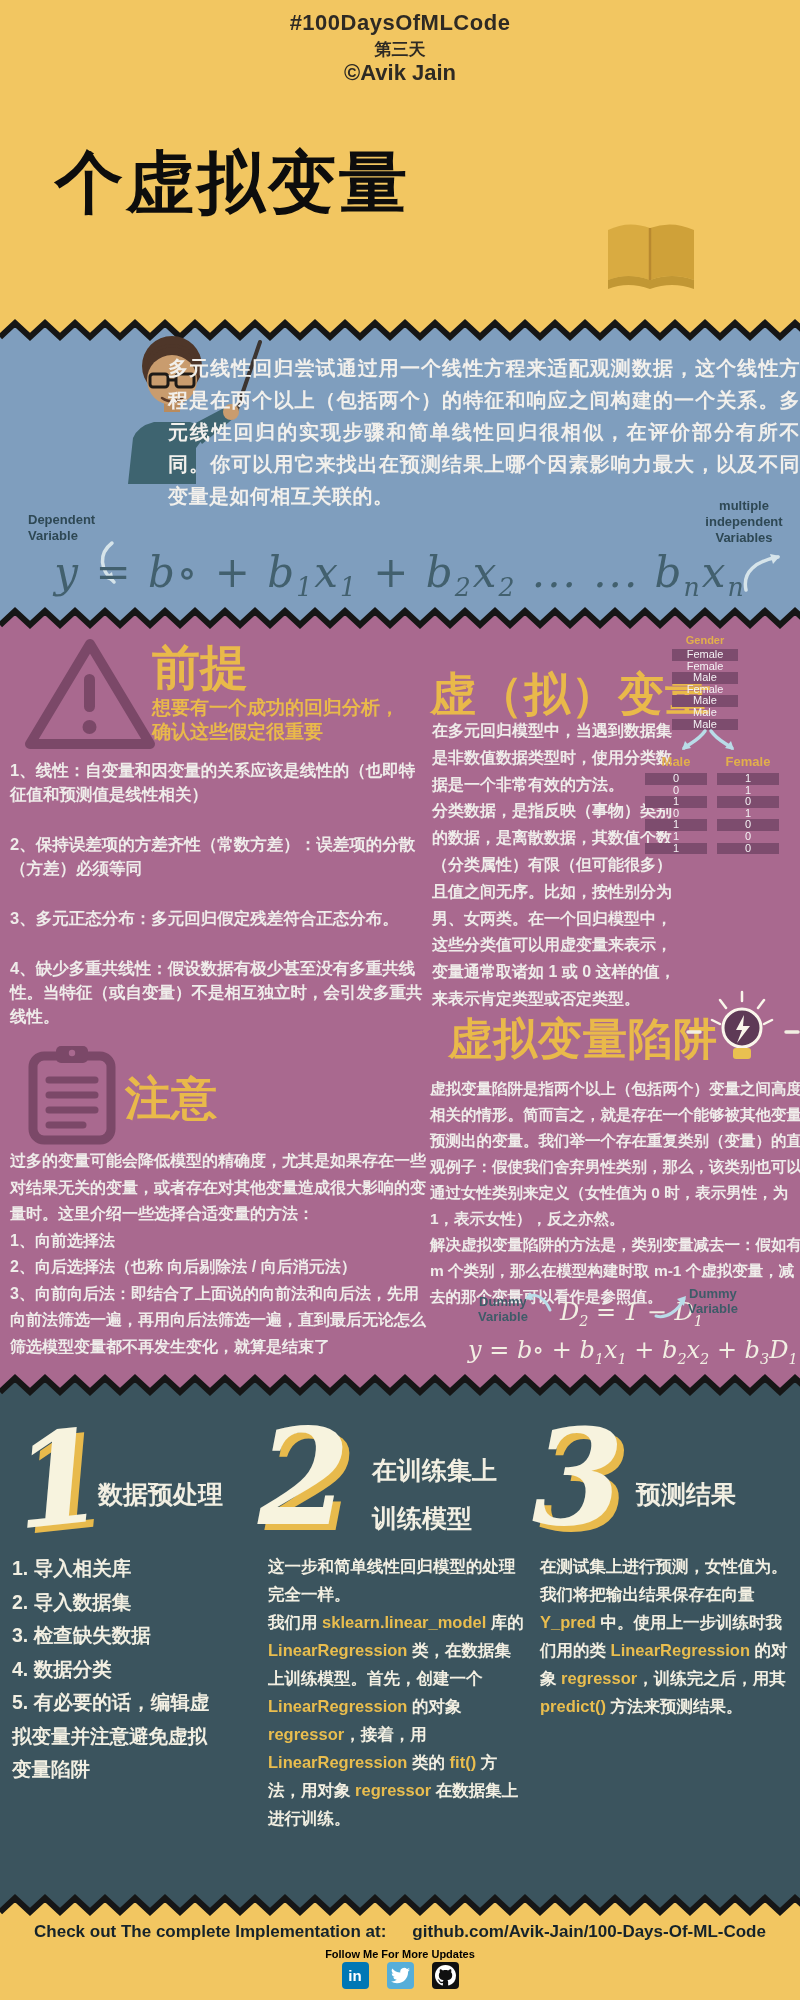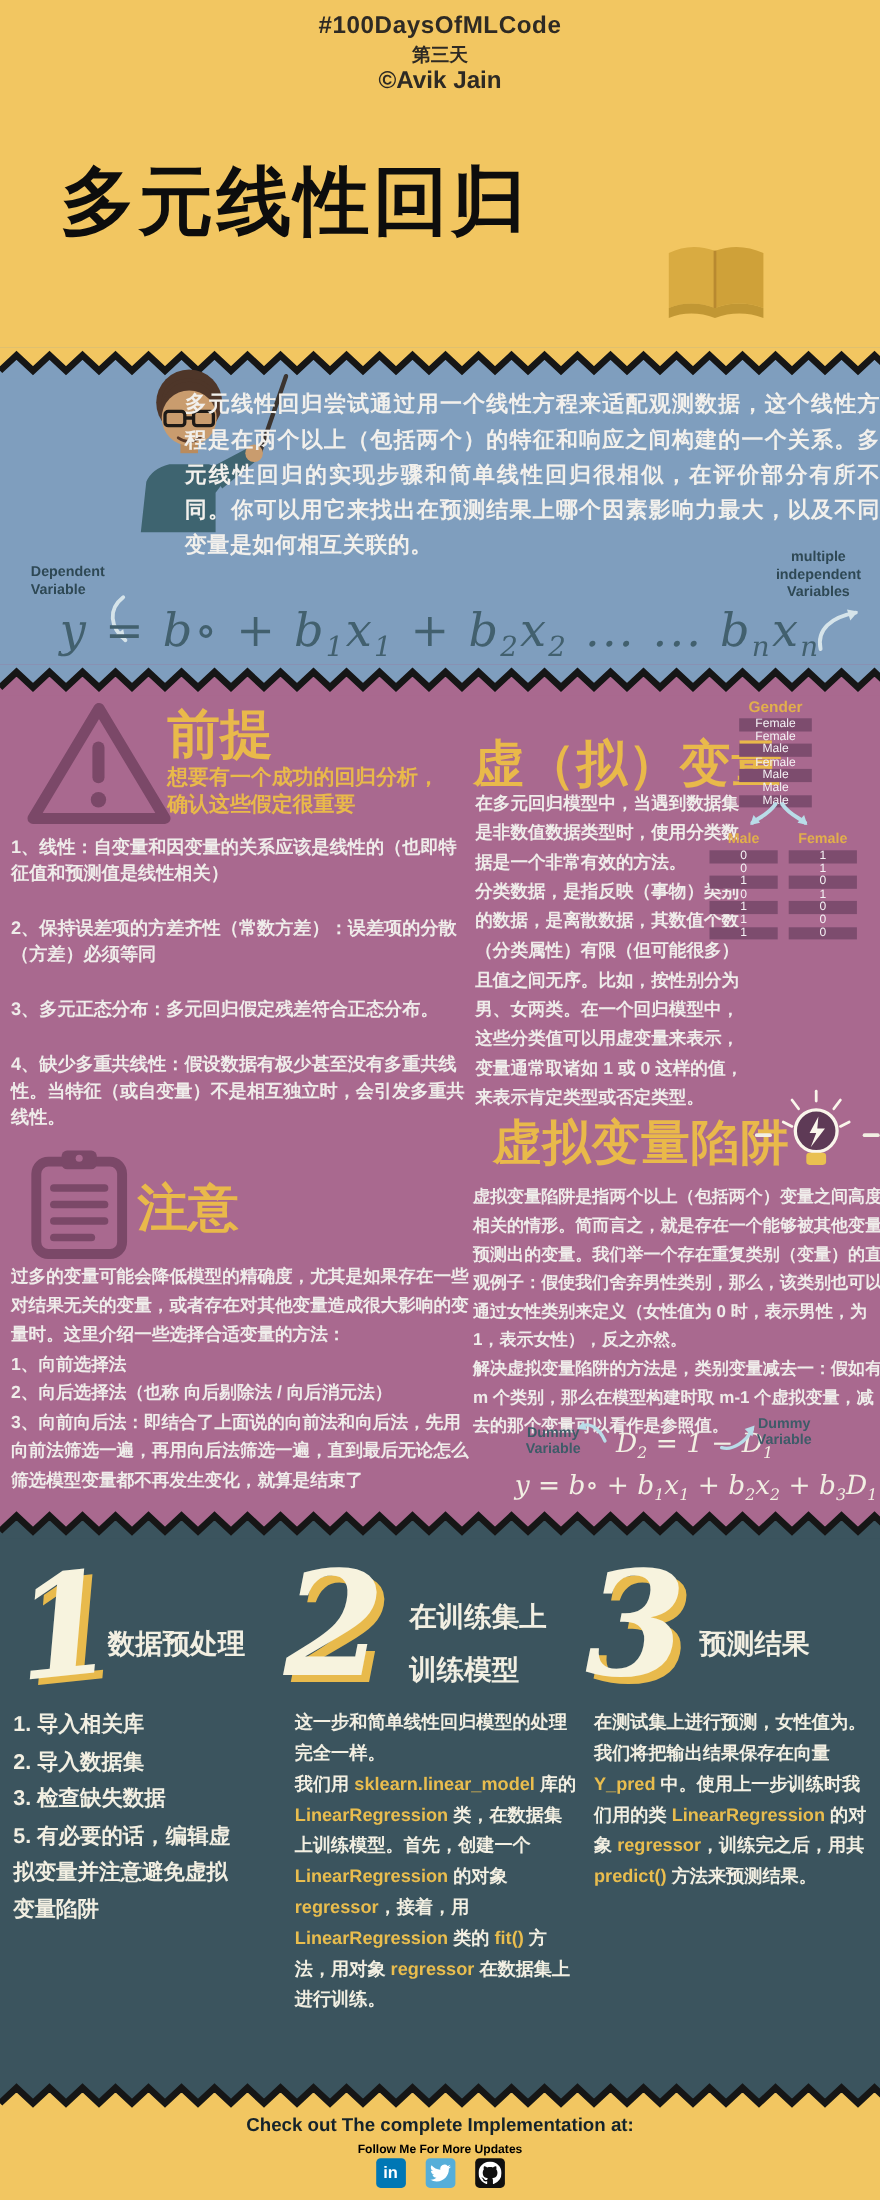--- a/index.html
+++ b/index.html
@@ -32,21 +32,21 @@
   .formula-main sub,.formula-small sub{font-size:60%;}
   
   .gold-title{font-family:"DejaVu Serif","Liberation Serif",serif;color:#E9B94A;font-weight:700;}
   .prereq-title{left:152px;top:636px;font-size:48px;}
   .prereq-sub{left:152px;top:696px;font-size:19px;font-weight:700;color:#E9B94A;line-height:24px;}
   .prereq-items{left:10px;top:758px;width:415px;color:#EFECEA;font-size:16.5px;line-height:24px;font-weight:700;}
   .prereq-items > div{margin-bottom:26px;}
   .dummy-title{left:430px;top:664px;font-size:46px;letter-spacing:1px;}
   .dummy-body{left:432px;top:718px;width:254px;font-size:16px;line-height:26.8px;color:#EFECEA;font-weight:700;}
   .g-table{left:672px;top:634px;width:66px;}
-  .g-head{color:#E2AF4B;font-size:14px;font-weight:700;text-align:center;margin-bottom:3px;}
+  .g-head{color:#E2AF4B;font-size:11px;font-weight:700;text-align:center;margin-bottom:3px;}
   .g-row{font-size:11px;line-height:11.6px;text-align:center;color:#F4F1F4;}
   .g-row.bar{background:#7D4C6E;}
   .mf-table{left:645px;top:754px;width:134px;}
   .mf-head{display:flex;gap:10px;margin-bottom:4px;}
   .mf-head span{width:62px;text-align:center;color:#E2AF4B;font-size:13px;font-weight:700;}
   .mf-row{display:flex;gap:10px;}
   .mf-cell{width:62px;text-align:center;font-size:11px;line-height:11.6px;color:#F4F1F4;}
   .mf-row.bar .mf-cell{background:#7D4C6E;}
   .trap-title{left:448px;top:1010px;font-size:44px;letter-spacing:1px;}
   .trap-body{left:430px;top:1076px;width:378px;font-size:15.5px;line-height:26px;color:#EFECEA;font-weight:700;}
@@ -108,21 +108,21 @@
     </svg>
   <svg class="zz" style="top:1891px" viewBox="0 0 800 28">
       <rect width="800" height="28" fill="#F2C661"></rect>
       <path d="M0,21 L15,7 L30,21 L45,7 L60,21 L75,7 L90,21 L105,7 L120,21 L135,7 L150,21 L165,7 L180,21 L195,7 L210,21 L225,7 L240,21 L255,7 L270,21 L285,7 L300,21 L315,7 L330,21 L345,7 L360,21 L375,7 L390,21 L405,7 L420,21 L435,7 L450,21 L465,7 L480,21 L495,7 L510,21 L525,7 L540,21 L555,7 L570,21 L585,7 L600,21 L615,7 L630,21 L645,7 L660,21 L675,7 L690,21 L705,7 L720,21 L735,7 L750,21 L765,7 L780,21 L795,7 L810,21 L810,0 L0,0 Z" fill="#3B545E"></path>
       <path d="M0,21 L15,7 L30,21 L45,7 L60,21 L75,7 L90,21 L105,7 L120,21 L135,7 L150,21 L165,7 L180,21 L195,7 L210,21 L225,7 L240,21 L255,7 L270,21 L285,7 L300,21 L315,7 L330,21 L345,7 L360,21 L375,7 L390,21 L405,7 L420,21 L435,7 L450,21 L465,7 L480,21 L495,7 L510,21 L525,7 L540,21 L555,7 L570,21 L585,7 L600,21 L615,7 L630,21 L645,7 L660,21 L675,7 L690,21 L705,7 L720,21 L735,7 L750,21 L765,7 L780,21 L795,7 L810,21" fill="none" stroke="#161616" stroke-width="6"></path>
     </svg>
 
   <div class="abs center hashtag">#100DaysOfMLCode</div>
   <div class="abs center day">第三天</div>
   <div class="abs center credit">©Avik Jain</div>
-  <div class="abs main-title">多元线性回归</div>
+  <div class="abs main-title">个虚拟变量</div>
 
   <svg class="abs" style="left:598px;top:212px" width="105" height="85">
     <path d="M10,18 Q30,8 52,16 L52,68 Q30,60 10,68 Z" fill="#D9AB41"></path>
     <path d="M52,16 Q74,8 96,18 L96,68 Q74,60 52,68 Z" fill="#CFA139"></path>
     <path d="M10,68 Q30,60 52,68 Q74,60 96,68 L96,77 Q74,69 52,77 Q30,69 10,77 Z" fill="#C19734"></path>
     <line x1="52" y1="16" x2="52" y2="68" stroke="#B88930" stroke-width="2.5"></line>
   </svg>
 
   <svg class="abs" style="left:100px;top:332px" width="172" height="152">
     <line x1="136" y1="80" x2="160" y2="10" stroke="#3B3430" stroke-width="4" stroke-linecap="round"></line>
@@ -279,35 +279,37 @@
 1、向前选择法
 2、向后选择法（也称 向后剔除法 / 向后消元法）
 3、向前向后法：即结合了上面说的向前法和向后法，先用向前法筛选一遍，再用向后法筛选一遍，直到最后无论怎么筛选模型变量都不再发生变化，就算是结束了</div>
 
   <div class="abs step-num num1">1</div>
   <div class="abs step-title st1">数据预处理</div>
   <div class="abs step-list" id="step1-list">
       <div>1. 导入相关库</div>
       <div>2. 导入数据集</div>
       <div>3. 检查缺失数据</div>
+      <div>4. 数据分类</div>
       <div>5. 有必要的话，编辑虚拟变量并注意避免虚拟变量陷阱</div>
     </div>
 
   <div class="abs step-num num2">2</div>
   <div class="abs step-title pre st2">在训练集上
 训练模型</div>
   <div class="abs step-body sb2"><span>这一步和简单线性回归模型的处理完全一样。
 我们用 </span><span class="hl">sklearn.linear_model</span><span> 库的 </span><span class="hl">LinearRegression</span><span> 类，在数据集上训练模型。首先，创建一个 </span><span class="hl">LinearRegression</span><span> 的对象 </span><span class="hl">regressor</span><span>，接着，用 </span><span class="hl">LinearRegression</span><span> 类的 </span><span class="hl">fit()</span><span> 方法，用对象 </span><span class="hl">regressor</span><span> 在数据集上进行训练。</span></div>
 
   <div class="abs step-num num3">3</div>
   <div class="abs step-title st3">预测结果</div>
   <div class="abs step-body sb3"><span>在测试集上进行预测，女性值为。我们将把输出结果保存在向量 </span><span class="hl">Y_pred</span><span> 中。使用上一步训练时我们用的类 </span><span class="hl">LinearRegression</span><span> 的对象 </span><span class="hl">regressor</span><span>，训练完之后，用其 </span><span class="hl">predict()</span><span> 方法来预测结果。</span></div>
 
   <div class="abs footer-line1">
     <span>Check out The complete Implementation at:</span>
+    <span>github.com/Avik-Jain/100-Days-Of-ML-Code</span>
   </div>
   <div class="abs center footer-line2">Follow Me For More Updates</div>
   <div class="abs social">
     <div class="sicon li">in</div>
     <div class="sicon tw">
       <svg width="19" height="19" viewBox="0 0 24 24">
           <path fill="#fff" d="M24 4.56c-.89.39-1.84.65-2.84.77a4.93 4.93 0 0 0 2.16-2.72c-.95.56-2 .97-3.13 1.19a4.92 4.92 0 0 0-8.39 4.49A13.97 13.97 0 0 1 1.67 3.15a4.92 4.92 0 0 0 1.52 6.57c-.8-.03-1.56-.25-2.22-.62v.06a4.92 4.92 0 0 0 3.95 4.83c-.42.11-.86.17-1.3.17-.32 0-.63-.03-.93-.09a4.93 4.93 0 0 0 4.6 3.42A9.87 9.87 0 0 1 0 19.54a13.94 13.94 0 0 0 7.55 2.21c9.06 0 14.01-7.5 14.01-14.01 0-.21 0-.42-.01-.63A10.01 10.01 0 0 0 24 4.56z"></path>
         </svg>
     </div>
     <div class="sicon gh">

